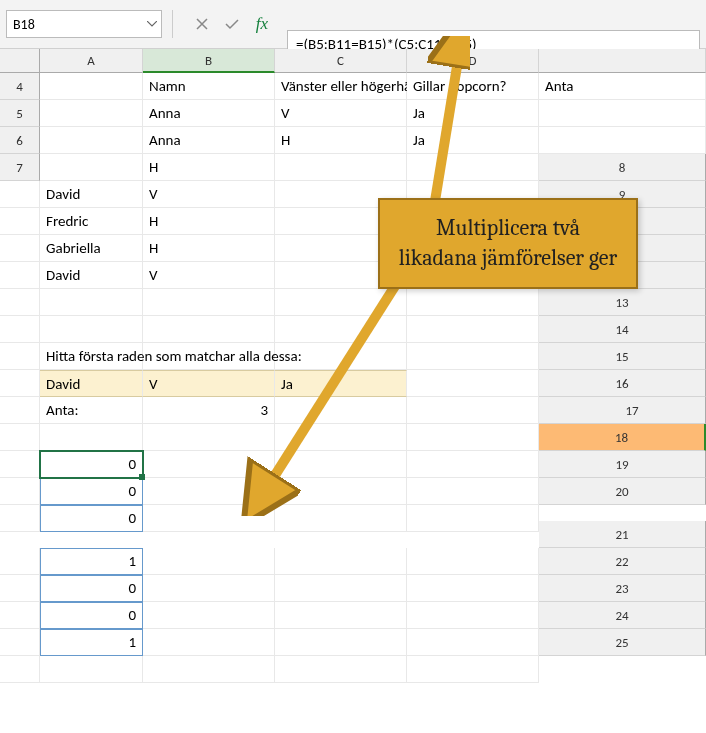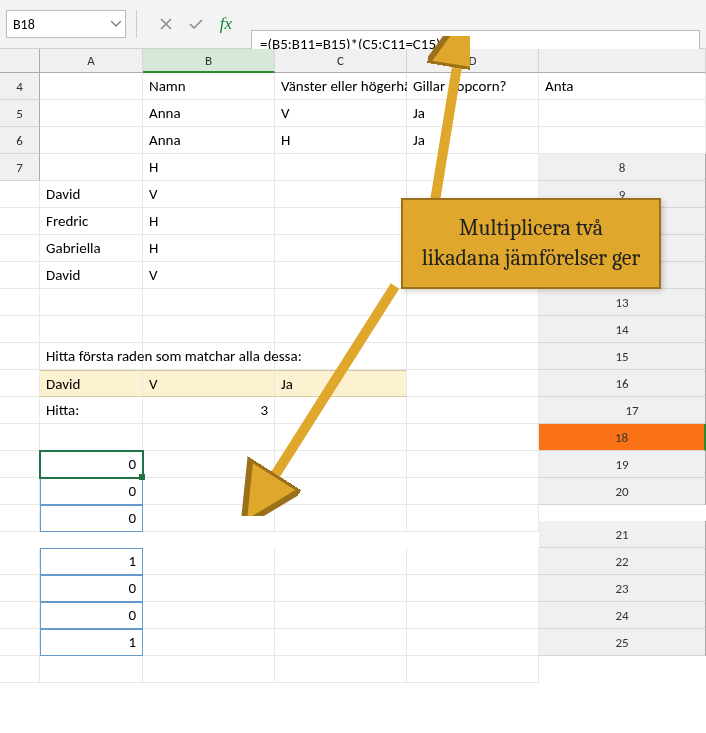--- a/index.html
+++ b/index.html
@@ -18,21 +18,21 @@
       align-items: center;
       border-bottom: 1px solid #d0d0d0;
       background: #f3f3f3;
       padding: 0 6px;
       gap: 6px;
     }
     .namebox-wrap {
       position: relative;
       display: flex;
       align-items: center;
-      width: 120px;
+      width: 156px;
     }
     .namebox {
       width: 100%;
       height: 28px;
       padding: 2px 6px;
       font-size: 14px;
       border: 1px solid #bbb;
       background: #fff;
       font-family: inherit;
     }
@@ -101,21 +101,21 @@
       background: #f0f0f0;
       border-right: 1px solid #aaa;
       border-bottom: 1px solid #d4d4d4;
       display: flex;
       align-items: center;
       justify-content: center;
       font-size: 13px;
       color: #333;
     }
     .rcell.selected {
-      background: #f97316;
+      background: #fdba74;
       border-right: 2px solid #2b8a2b;
     }
     .cell {
       height: 27px;
       border-right: 1px solid #e8e8e8;
       border-bottom: 1px solid #e8e8e8;
       padding: 2px 6px;
       display: flex;
       align-items: center;
       font-size: 15px;
@@ -149,21 +149,21 @@
       z-index: 3;
     }
     .corner {
       background: #f0f0f0;
       border-right: 1px solid #aaa;
       border-bottom: 1px solid #aaa;
     }
     .overflow { z-index: 1; }
     .callout {
       position: absolute;
-      left: 401px;
+      left: 378px;
       top: 198px;
       width: 260px;
       background: #e0a72d;
       border: 2px solid #9b7018;
       padding: 14px 18px;
       text-align: center;
       font-family: 'Cambria', Georgia, serif;
       font-size: 22px;
       color: #212121;
       line-height: 1.35;
@@ -277,21 +277,21 @@
     <div class="cell"></div>
     <div class="cell"></div>
     <div class="rcell" style="height: 27px;">15</div>
     <div class="cell"></div>
     <div class="cell hrow bt bb">David</div>
     <div class="cell hrow bt bb">V</div>
     <div class="cell hrow bt bb">Ja</div>
     <div class="cell"></div>
     <div class="rcell" style="height: 27px;">16</div>
     <div class="cell"></div>
-    <div class="cell">Hitta:</div>
+    <div class="cell">Anta:</div>
     <div class="cell num">3</div>
     <div class="cell"></div>
     <div class="cell"></div>
     <div class="rcell" style="height: 27px; padding-left: 20px;">17</div>
     <div class="cell"></div>
     <div class="cell"></div>
     <div class="cell"></div>
     <div class="cell"></div>
     <div class="cell"></div>
     <div class="rcell selected" style="height: 27px;">18</div>

